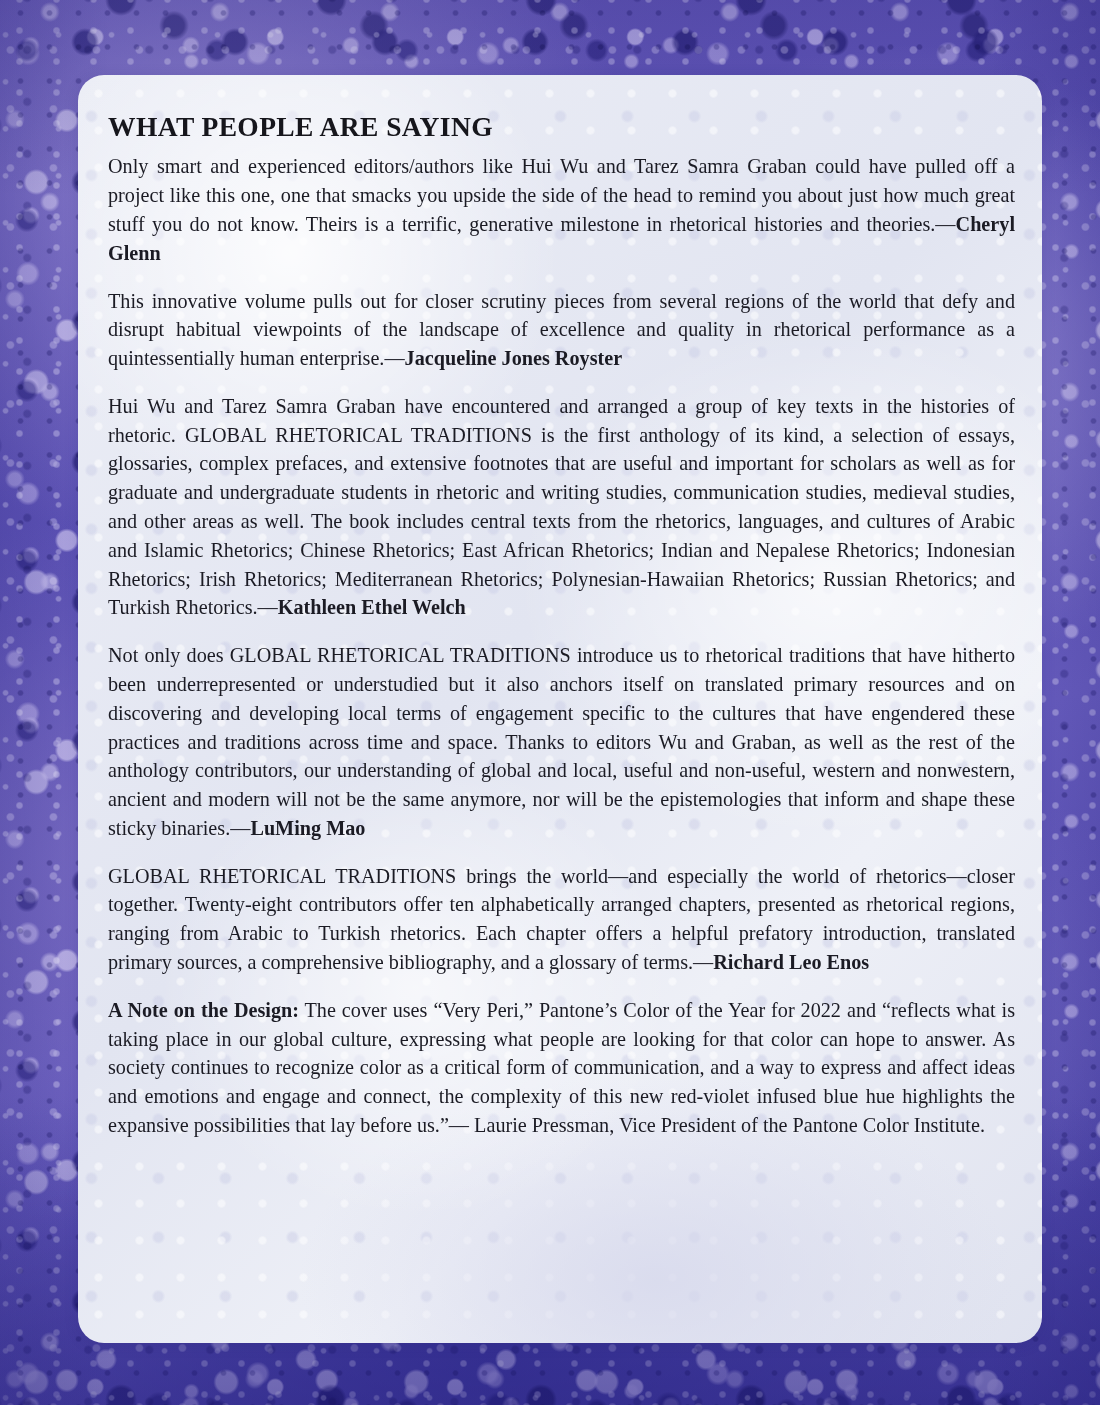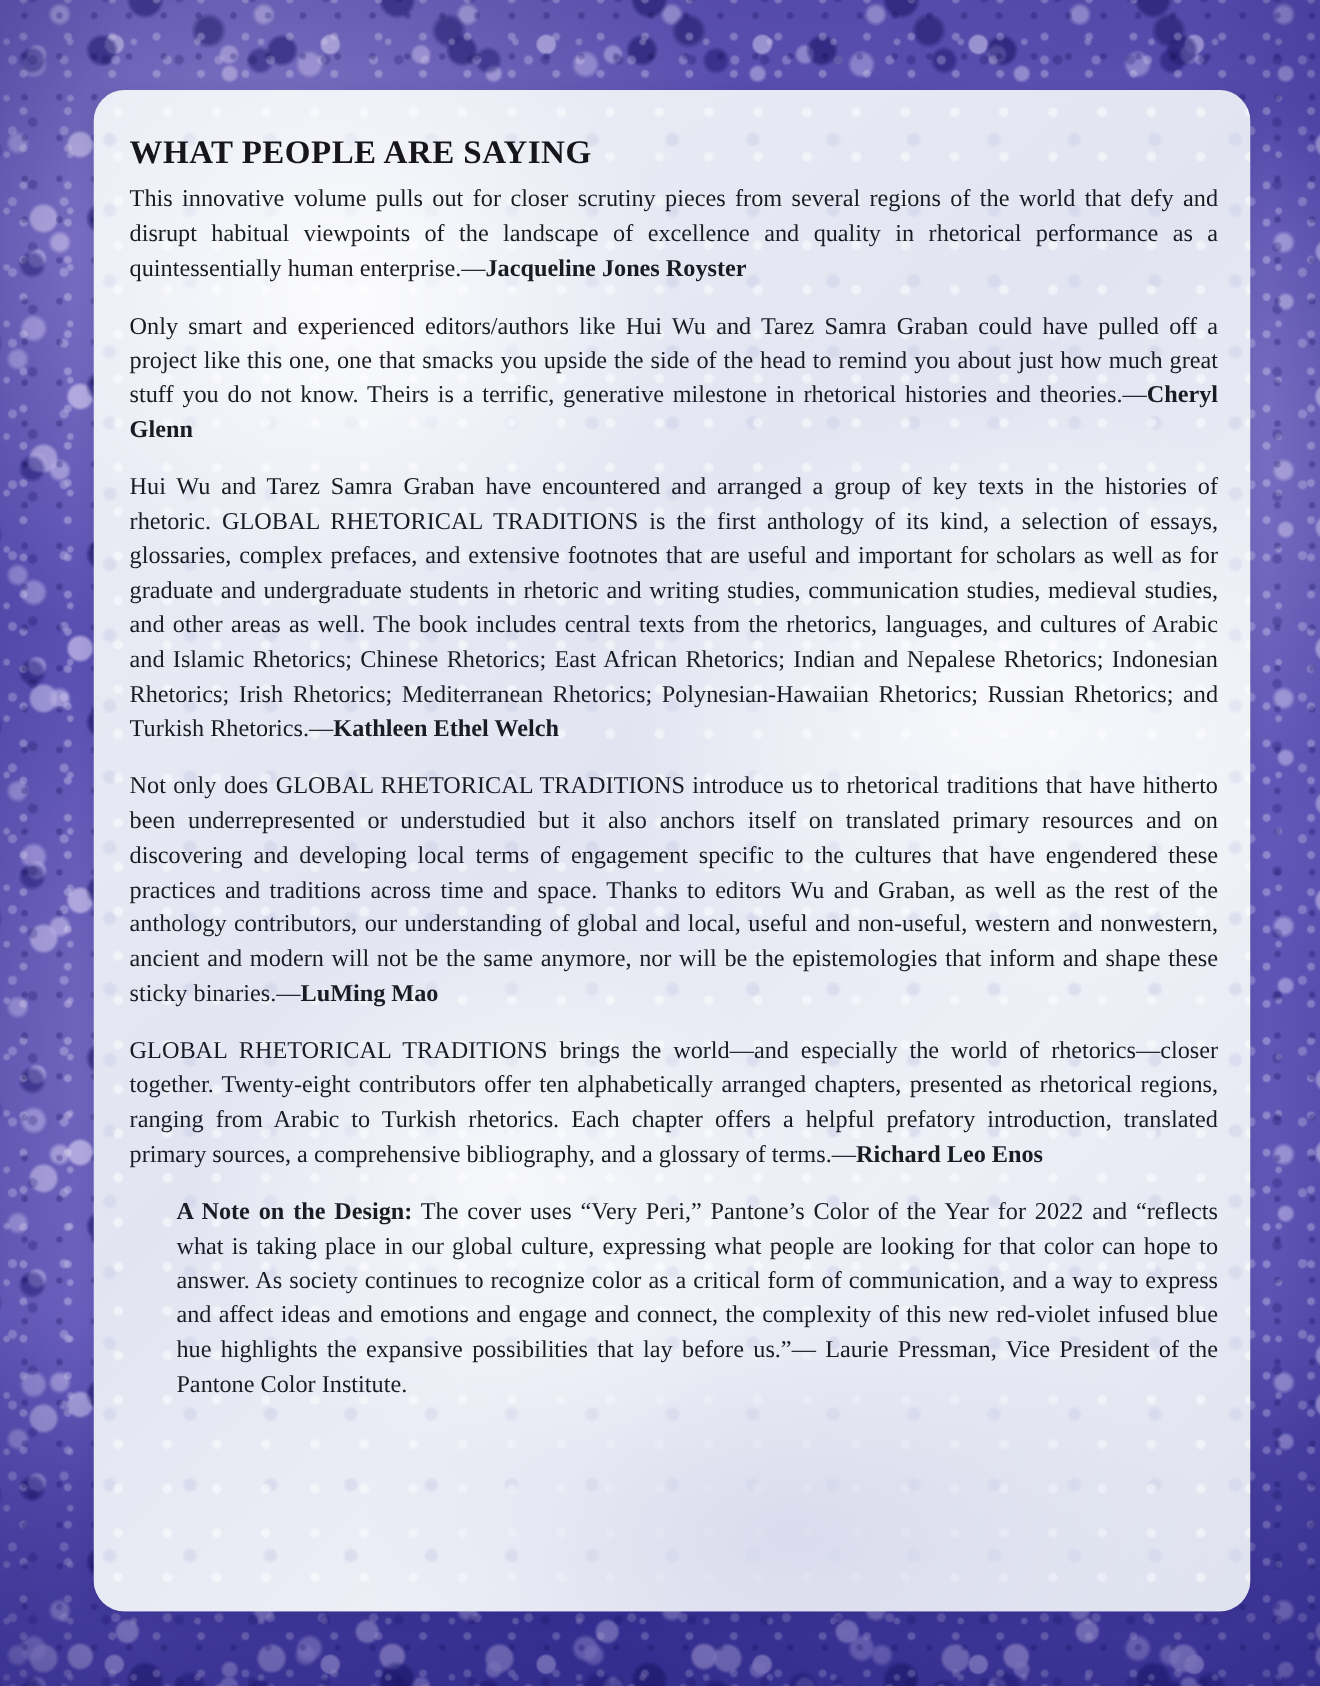--- a/index.html
+++ b/index.html
@@ -137,44 +137,44 @@
 
   p.blurb {
     margin: 0 0 19px 0;
     font-size: 20.2px;
     line-height: 1.425;
     color: #1b1b24;
     text-align: justify;
     text-justify: inter-word;
     hyphens: none;
   }
-  p.blurb:last-child { margin-bottom: 0; margin-left: 39px; }
+  p.blurb:last-child { margin-bottom: 0; }
 
   .attrib, .lead-label { font-weight: bold; }
 </style>
 </head>
 <body>
 
 <div class="cover">
 
   <div class="bg-base"></div>
   <div class="bg-speck-a"></div>
   <div class="bg-speck-b"></div>
   <div class="bg-speck-c"></div>
   <div class="bg-speck-d"></div>
   <div class="bg-vignette"></div>
 
   <div class="panel">
     <div class="panel-inner">
 
       <h1 class="heading">WHAT PEOPLE ARE SAYING</h1>
 
+      <p class="blurb"><span>Only smart and experienced editors/authors like Hui Wu and Tarez Samra Graban could have pulled off a project like this one, one that smacks you upside the side of the head to remind you about just how much great stuff you do not know. Theirs is a terrific, generative milestone in rhetorical histories and theories.—</span><span class="attrib">Cheryl Glenn</span></p>
+
       <p class="blurb"><span> This innovative volume pulls out for closer scrutiny pieces from several regions of the world that defy and disrupt habitual viewpoints of the landscape of excellence and quality in rhetorical performance as a quintessentially human enterprise.—</span><span class="attrib">Jacqueline Jones Royster</span></p>
-
-      <p class="blurb"><span>Only smart and experienced editors/authors like Hui Wu and Tarez Samra Graban could have pulled off a project like this one, one that smacks you upside the side of the head to remind you about just how much great stuff you do not know. Theirs is a terrific, generative milestone in rhetorical histories and theories.—</span><span class="attrib">Cheryl Glenn</span></p>
 
       <p class="blurb"><span>Hui Wu and Tarez Samra Graban have encountered and arranged a group of key texts in the histories of rhetoric. GLOBAL RHETORICAL TRADITIONS is the first anthology of its kind, a selection of essays, glossaries, complex prefaces, and extensive footnotes that are useful and important for scholars as well as for graduate and undergraduate students in rhetoric and writing studies, communication studies, medieval studies, and other areas as well. The book includes central texts from the rhetorics, languages, and cultures of Arabic and Islamic Rhetorics; Chinese Rhetorics; East African Rhetorics; Indian and Nepalese Rhetorics; Indonesian Rhetorics; Irish Rhetorics; Mediterranean Rhetorics; Polynesian-Hawaiian Rhetorics; Russian Rhetorics; and Turkish Rhetorics.—</span><span class="attrib">Kathleen Ethel Welch</span></p>
 
       <p class="blurb"><span>Not only does GLOBAL RHETORICAL TRADITIONS introduce us to rhetorical traditions that have hitherto been underrepresented or understudied but it also anchors itself on translated primary resources and on discovering and developing local terms of engagement specific to the cultures that have engendered these practices and traditions across time and space. Thanks to editors Wu and Graban, as well as the rest of the anthology contributors, our understanding of global and local, useful and non-useful, western and nonwestern, ancient and modern will not be the same anymore, nor will be the epistemologies that inform and shape these sticky binaries.—</span><span class="attrib">LuMing Mao</span></p>
 
       <p class="blurb"><span>GLOBAL RHETORICAL TRADITIONS brings the world—and especially the world of rhetorics—closer together. Twenty-eight contributors offer ten alphabetically arranged chapters, presented as rhetorical regions, ranging from Arabic to Turkish rhetorics. Each chapter offers a helpful prefatory introduction, translated primary sources, a comprehensive bibliography, and a glossary of terms.—</span><span class="attrib">Richard Leo Enos</span></p>
 
       <p class="blurb"><span class="lead-label">A Note on the Design:</span><span> The cover uses “Very Peri,” Pantone’s Color of the Year for 2022 and “reflects what is taking place in our global culture, expressing what people are looking for that color can hope to answer. As society continues to recognize color as a critical form of communication, and a way to express and affect ideas and emotions and engage and connect, the complexity of this new red-violet infused blue hue highlights the expansive possibilities that lay before us.”— Laurie Pressman, Vice President of the Pantone Color Institute.</span></p>
 
     </div>

